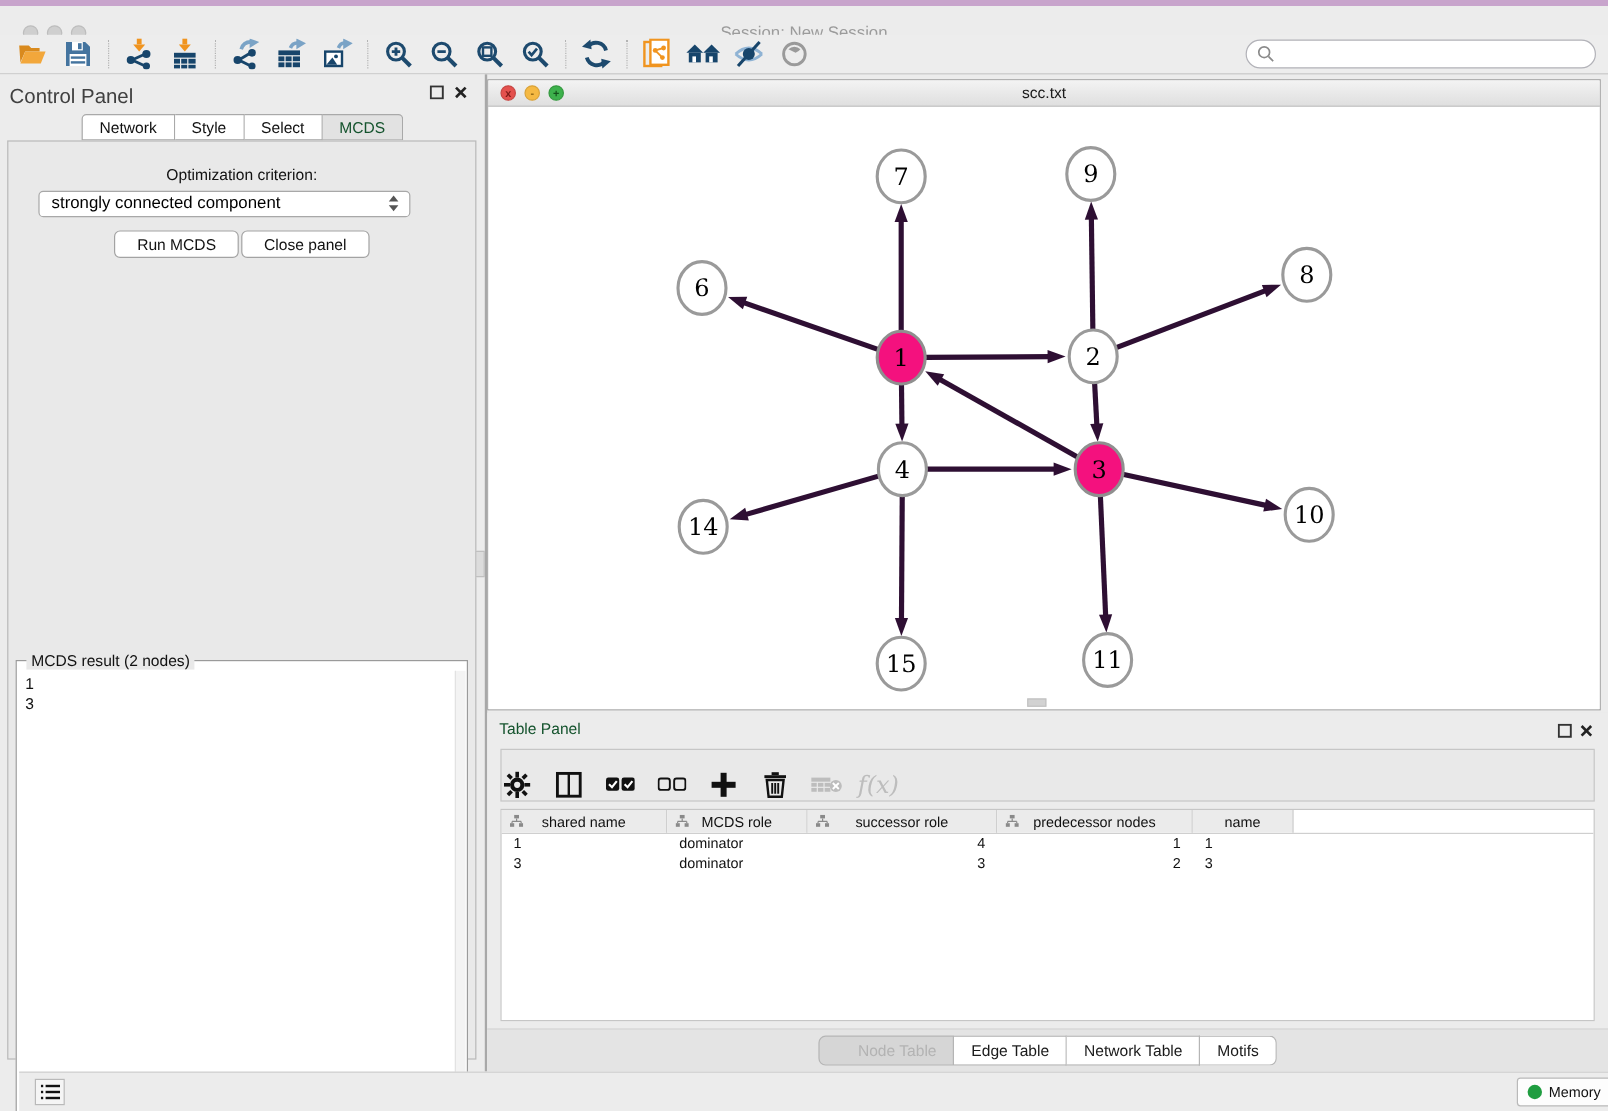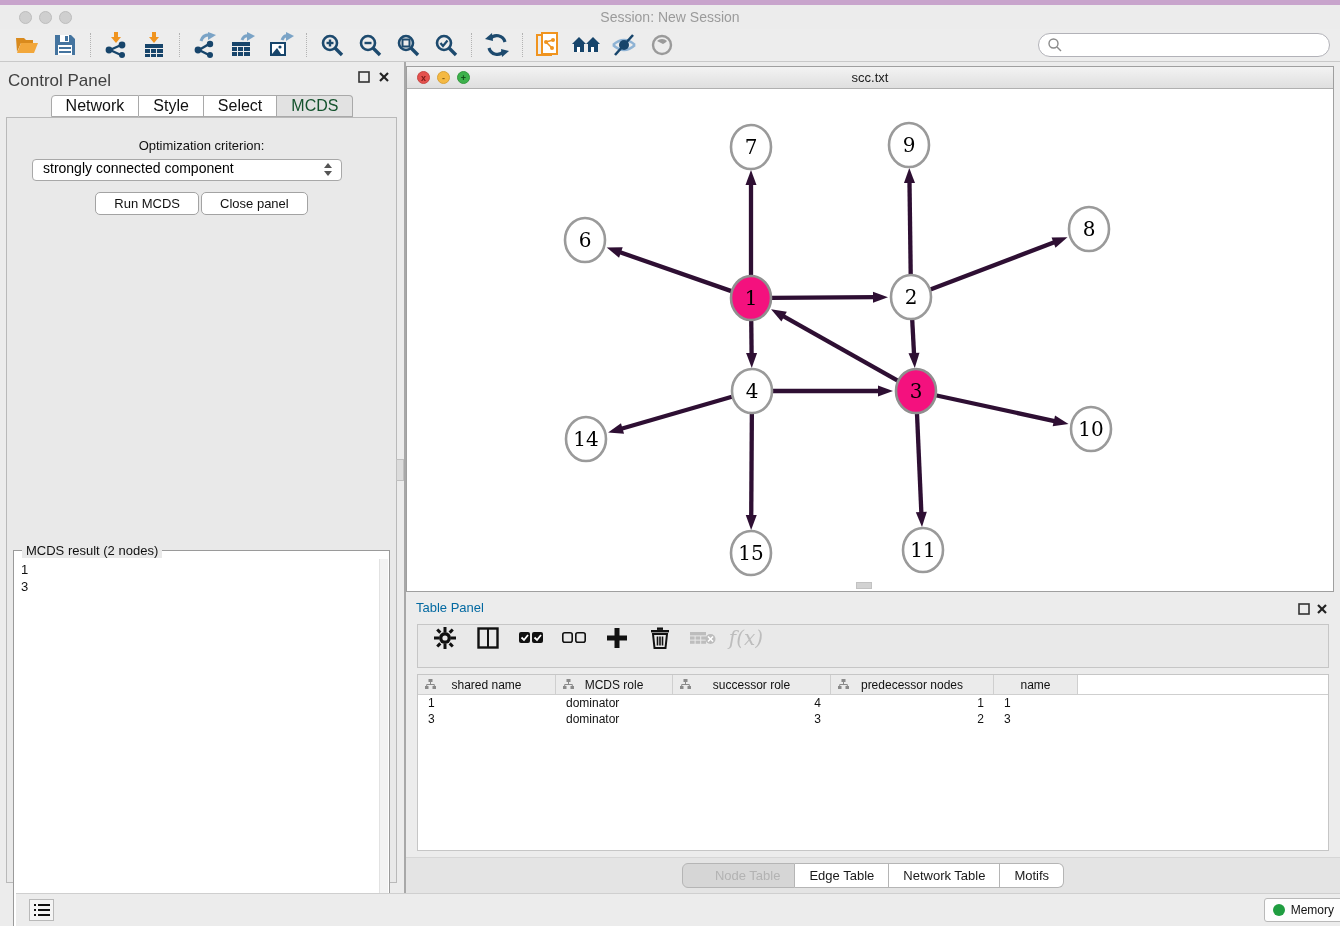--- a/index.html
+++ b/index.html
@@ -1,38 +1,38 @@
 <!DOCTYPE html>
 <html><head>
 <meta charset="utf-8">
 <style>
   * { margin:0; padding:0; box-sizing:border-box; }
   html,body { width:1340px; height:926px; font-family:"Liberation Sans",sans-serif; background:#ececec; overflow:hidden; }
   .window { position:absolute; left:0; top:0; width:1340px; height:926px; background:#ececec; }
 
   
   .top-strip { position:absolute; left:0; top:0; width:1340px; height:5px; background:#c8a4cc; }
-  .titlebar { position:absolute; left:0; top:5px; width:1340px; height:24px; background:#ececec; }
+  .titlebar { position:absolute; left:0; top:15px; width:1340px; height:24px; background:#ececec; }
   .traffic { position:absolute; top:6px; width:13px; height:13px; border-radius:50%; background:#cfcfcf; border:1px solid #bdbdbd; }
   .t1{left:19px;} .t2{left:39px;} .t3{left:59px;}
   .app-title { position:absolute; top:4px; left:0; width:100%; text-align:center; font-size:14px; color:#9b9b9b; }
 
   .toolbar { position:absolute; left:0; top:29px; width:1340px; height:33px; background:#ededed; border-bottom:1px solid #c9c9c9; display:flex; align-items:center; padding-left:8px; }
   .tb-btn { width:38px; height:28px; display:flex; align-items:center; justify-content:center; flex:0 0 auto; }
   .tb-sep { height:24px; border-left:1px dotted #b3b3b3; margin:0 6px; flex:0 0 auto; }
   .search-wrap { position:absolute; right:10px; top:4px; width:292px; height:24px; border:1px solid #b2b2b8; border-radius:12px; background:#fff; display:flex; align-items:center; padding-left:8px; }
   .search-wrap input { border:none; outline:none; flex:1; font-size:12px; background:transparent; margin-left:6px; }
 
   
   .control-panel { position:absolute; left:0; top:62px; width:404px; height:831px; background:#ececec; }
   .cp-header { position:absolute; left:8px; top:9px; font-size:17px; color:#404040; }
   .panel-float-icon, .panel-close-icon { position:absolute; top:9px; width:12px; height:12px; }
   .cp-float{ right:34px; } .cp-close{ right:14px; }
   .cp-tabs { position:absolute; left:0; top:33px; width:100%; display:flex; justify-content:center; }
-  .cp-tab { height:22px; padding:0 14px; font-size:16px; color:#111; background:#fff; border:1px solid #a9a9a9; border-left:none; display:flex; align-items:center; }
+  .cp-tab { height:22px; padding:0 14px; font-size:13px; color:#111; background:#fff; border:1px solid #a9a9a9; border-left:none; display:flex; align-items:center; }
   .cp-tab:first-child { border-left:1px solid #a9a9a9; border-radius:4px 0 0 0; }
   .cp-tab:last-child { border-radius:0 4px 0 0; }
   .cp-tab.active { background:#e2e2e2; color:#14532d; }
   .cp-body { position:absolute; left:6px; top:55px; width:391px; height:766px; background:#e9e9e9; border:1px solid #b9b9b9;padding-left:21px; }
   .opt-label { position:absolute; left:0; top:20px; width:100%; text-align:center; font-size:13px; color:#111; }
   .dropdown { position:absolute; left:25px; top:41px; width:310px; height:22px; background:#fff; border:1px solid #a8a8a8; border-radius:4px; font-size:14px; display:flex; padding:0 24px 0 10px; }
   .dd-stepper { position:absolute; right:8px; top:3px; width:9px; height:16px; }
   .dd-stepper .up { width:0;height:0;border-left:4px solid transparent;border-right:4px solid transparent;border-bottom:5px solid #555; margin-bottom:3px;}
   .dd-stepper .down { width:0;height:0;border-left:4px solid transparent;border-right:4px solid transparent;border-top:5px solid #555;}
   .cp-buttons { position:absolute; left:0; top:74px; width:100%; display:flex; justify-content:center; gap:2px; }
@@ -51,23 +51,23 @@
   .net-title { position:absolute; top:3px; left:0; width:100%; text-align:center; font-size:13px; color:#1a1a1a; }
   .mac-dot { position:absolute; top:4px; width:13px; height:13px; border-radius:50%; font-size:9px; line-height:12px; text-align:center; font-weight:bold; }
   .dot-close { left:10px;  background:#e4514e; border:1px solid #c84744; color:#7c1a18; }
   .dot-min   { left:30px;  background:#f5b943; border:1px solid #d9a238; color:#8a6315; }
   .dot-max   { left:50px;  background:#3db14c; border:1px solid #34993f; color:#14521c; }
   .net-canvas { position:absolute; left:0; top:22px; width:926px; height:502px; background:#fff; }
   .net-grip { position:absolute; left:449px; bottom:2px; width:16px; height:7px; background:#d2d2d2; border:1px solid #c2c2c2; }
 
   
   .table-panel { position:absolute; left:406px; top:594px; width:934px; height:299px; background:#ececec; }
-  .tp-header { position:absolute; left:10px; top:6px; font-size:13px; color:#0369a1; }
+  .tp-header { position:absolute; left:10px; top:6px; font-size:13px; color:#14532d; }
   .tp-float{ right:30px; } .tp-close{ right:12px; }
-  .tp-toolbar { position:absolute; left:11px; top:30px; width:912px; height:44px; background:#e9e9e9; border:1px solid #c6c6c6; display:flex; align-items:flex-start; padding-left:14px; gap:17px; }
+  .tp-toolbar { position:absolute; left:11px; top:30px; width:912px; height:44px; background:#e9e9e9; border:1px solid #c6c6c6; display:flex; align-items:flex-end; gap:17px; }
   .tp-icon { width:26px; height:26px; display:flex; align-items:center; justify-content:center; }
   .fx-label { font-size:20px; color:#bdbdbd; font-family:"DejaVu Serif",serif; font-style:italic; }
   .tp-table { position:absolute; left:11px; top:80px; width:912px; height:177px; background:#fff; border:1px solid #c6c6c6; overflow:hidden; }
   .tp-thead { display:flex; height:20px; border-bottom:1px solid #cfcfcf; font-size:12px; color:#111; }
   .th-cell { position:relative; background:#ebebeb; border-right:1px solid #cfcfcf; display:flex; align-items:center; justify-content:center; }
   .th-cell .hier { position:absolute; left:7px; top:4px; }
   .tp-row { display:flex; height:16px; font-size:12px; color:#111; }
   .td-cell { padding:0 10px; overflow:hidden; line-height:16px; }
   .align-right { text-align:right; }
   .tp-tabs-strip { position:absolute; left:0; top:263px; width:934px; height:36px; background:#e4e4e4; border-top:1px solid #d6d6d6; display:flex; justify-content:center; align-items:center; }

